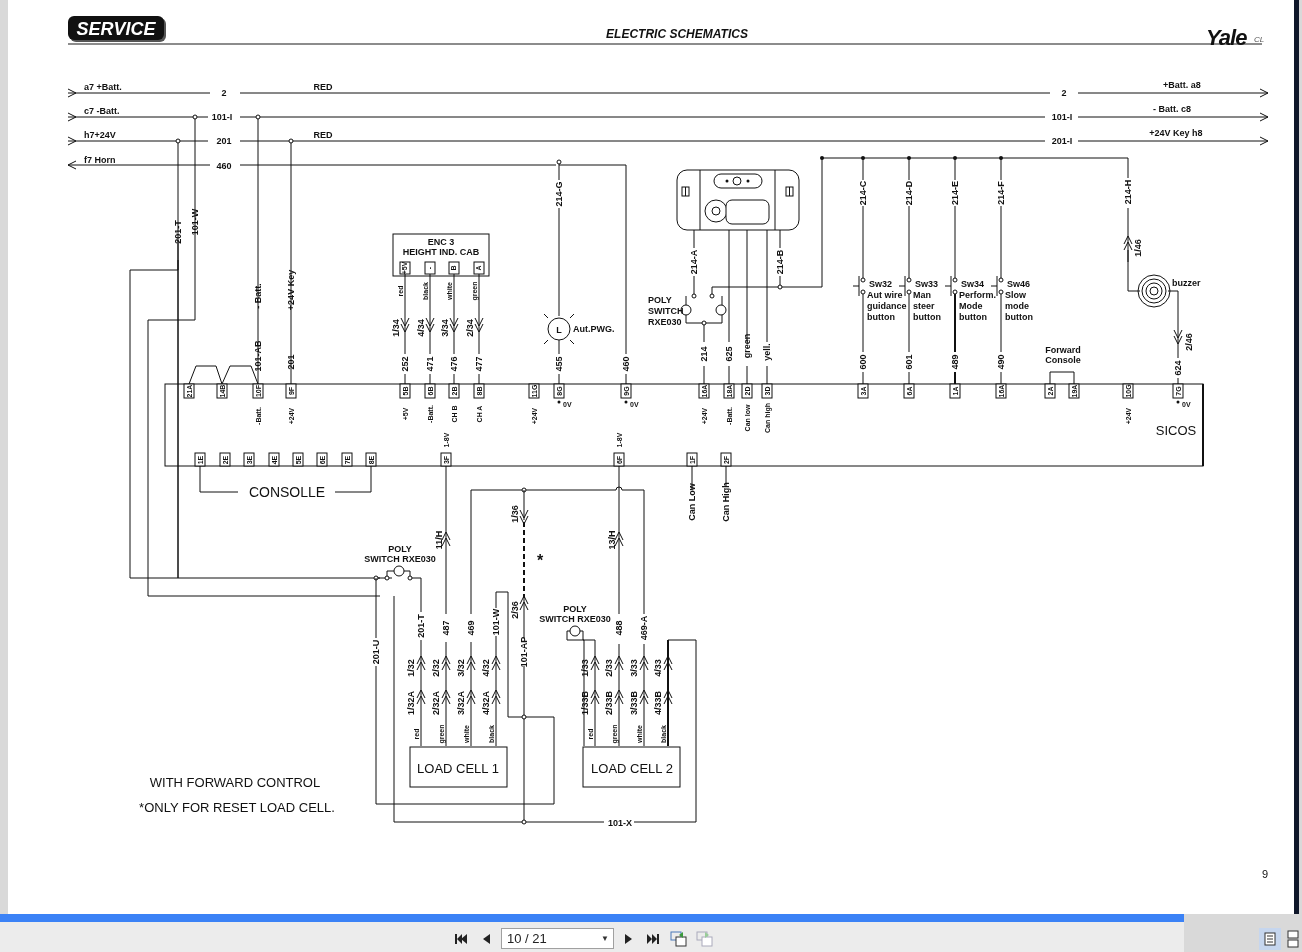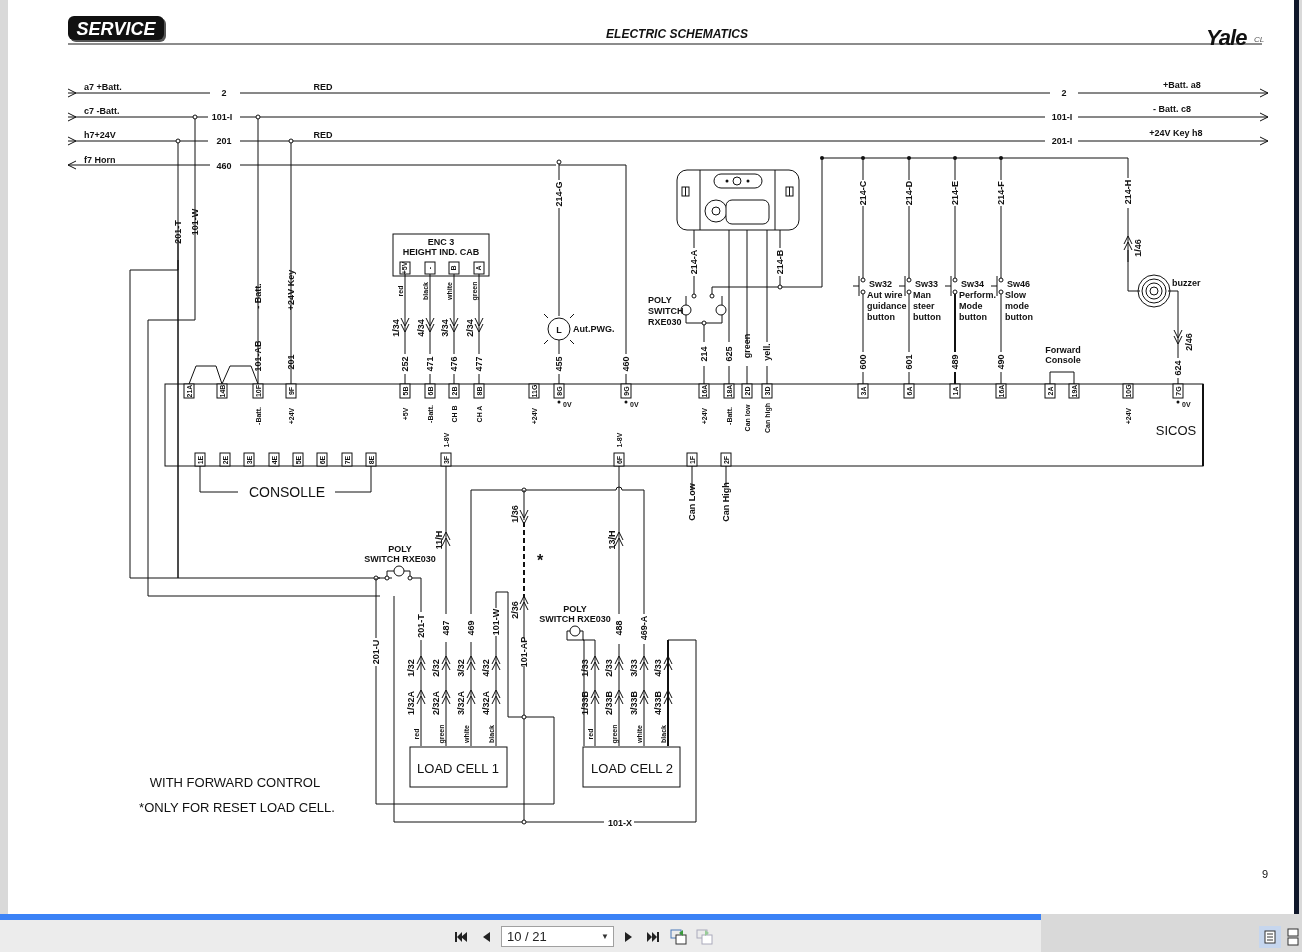--- a/index.html
+++ b/index.html
@@ -4,21 +4,21 @@
 <style>
   html, body { margin:0; padding:0; }
   body { width:1302px; height:952px; background:#d9d9d9; position:relative; overflow:hidden; font-family:"Liberation Sans", sans-serif; }
   #page { position:absolute; left:8px; top:0; width:1286px; height:914px; background:#fff; border-right:5px solid #0f172a; }
   #schem { position:absolute; left:0; top:0; }
   #schem text { font-family:"Liberation Sans", sans-serif; fill:#111; }
   .lbl { font-size:9px; font-weight:bold; }
   .sm { font-size:7px; font-weight:bold; }
   .wire { stroke:#111; stroke-width:1; fill:none; }
   .thick { stroke:#111; stroke-width:2; fill:none; }
-  #toolbar { position:absolute; left:0; top:914px; width:1041px; height:38px; background:#ececec; border-top:6px solid #3b82f6; box-sizing:border-box; }
+  #toolbar { position:absolute; left:0; top:914px; width:1184px; height:38px; background:#ececec; border-top:8px solid #3b82f6; box-sizing:border-box; }
   .tb-btn { position:absolute; top:8px; width:18px; height:18px; display:flex; align-items:center; justify-content:center; cursor:pointer; }
   .tb-btn svg { display:block; }
   #page-select { position:absolute; left:501px; top:6px; width:113px; height:21px; background:#fff; border:1px solid #a0a0a0; box-sizing:border-box; font-size:13px; line-height:19px; padding-left:5px; color:#222; }
   #page-select .arrow { position:absolute; right:4px; top:0; font-size:8px; color:#333; }
   #view-single { position:absolute; left:1259px; top:6px; width:22px; height:22px; background:#c6d6ee; display:flex; align-items:center; justify-content:center; }
   #view-cont { position:absolute; left:1284px; top:6px; width:18px; height:22px; display:flex; align-items:center; justify-content:center; }
 </style>
 </head>
 <body>
 

